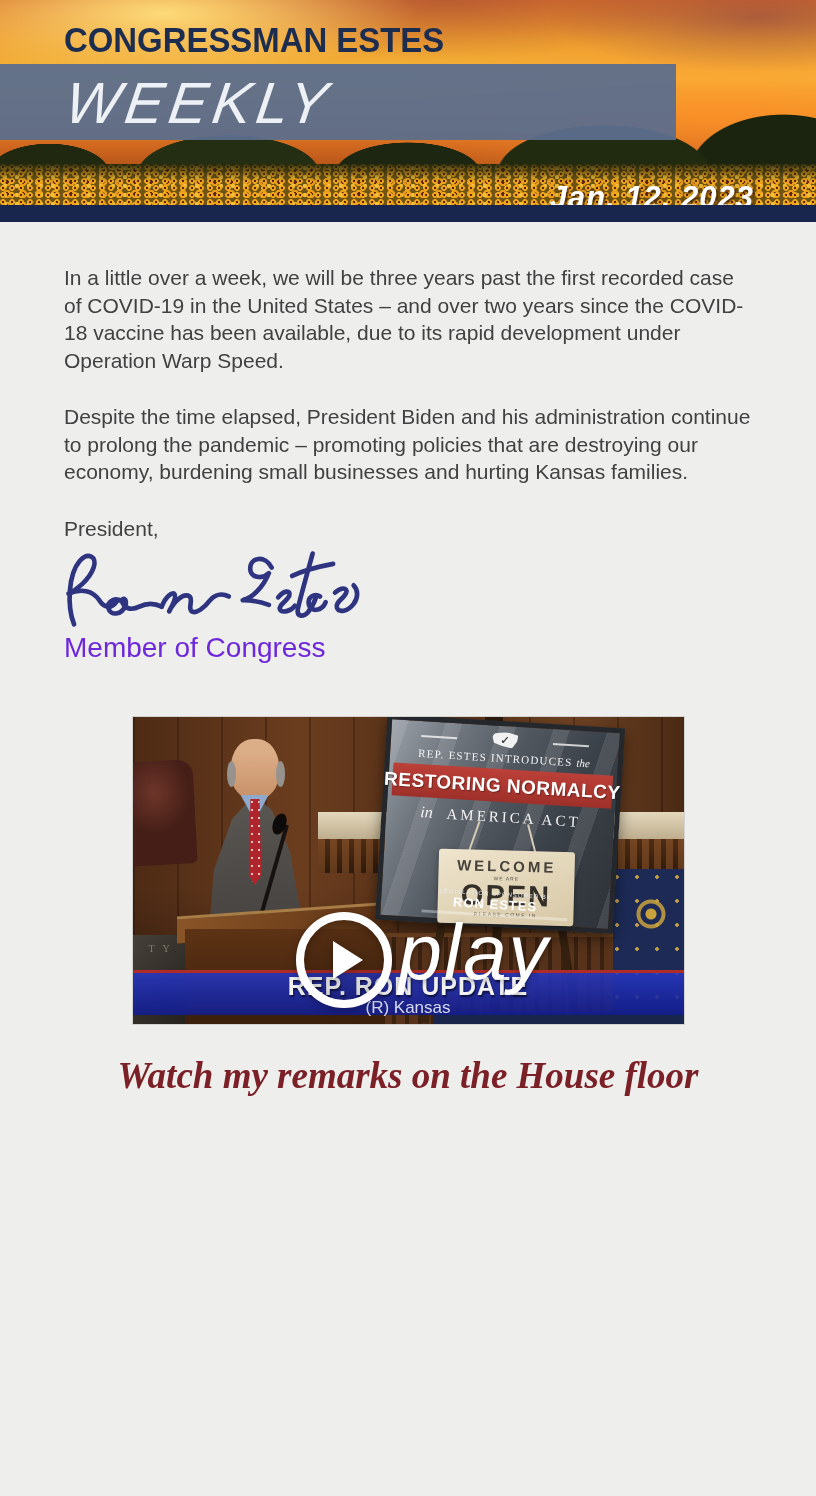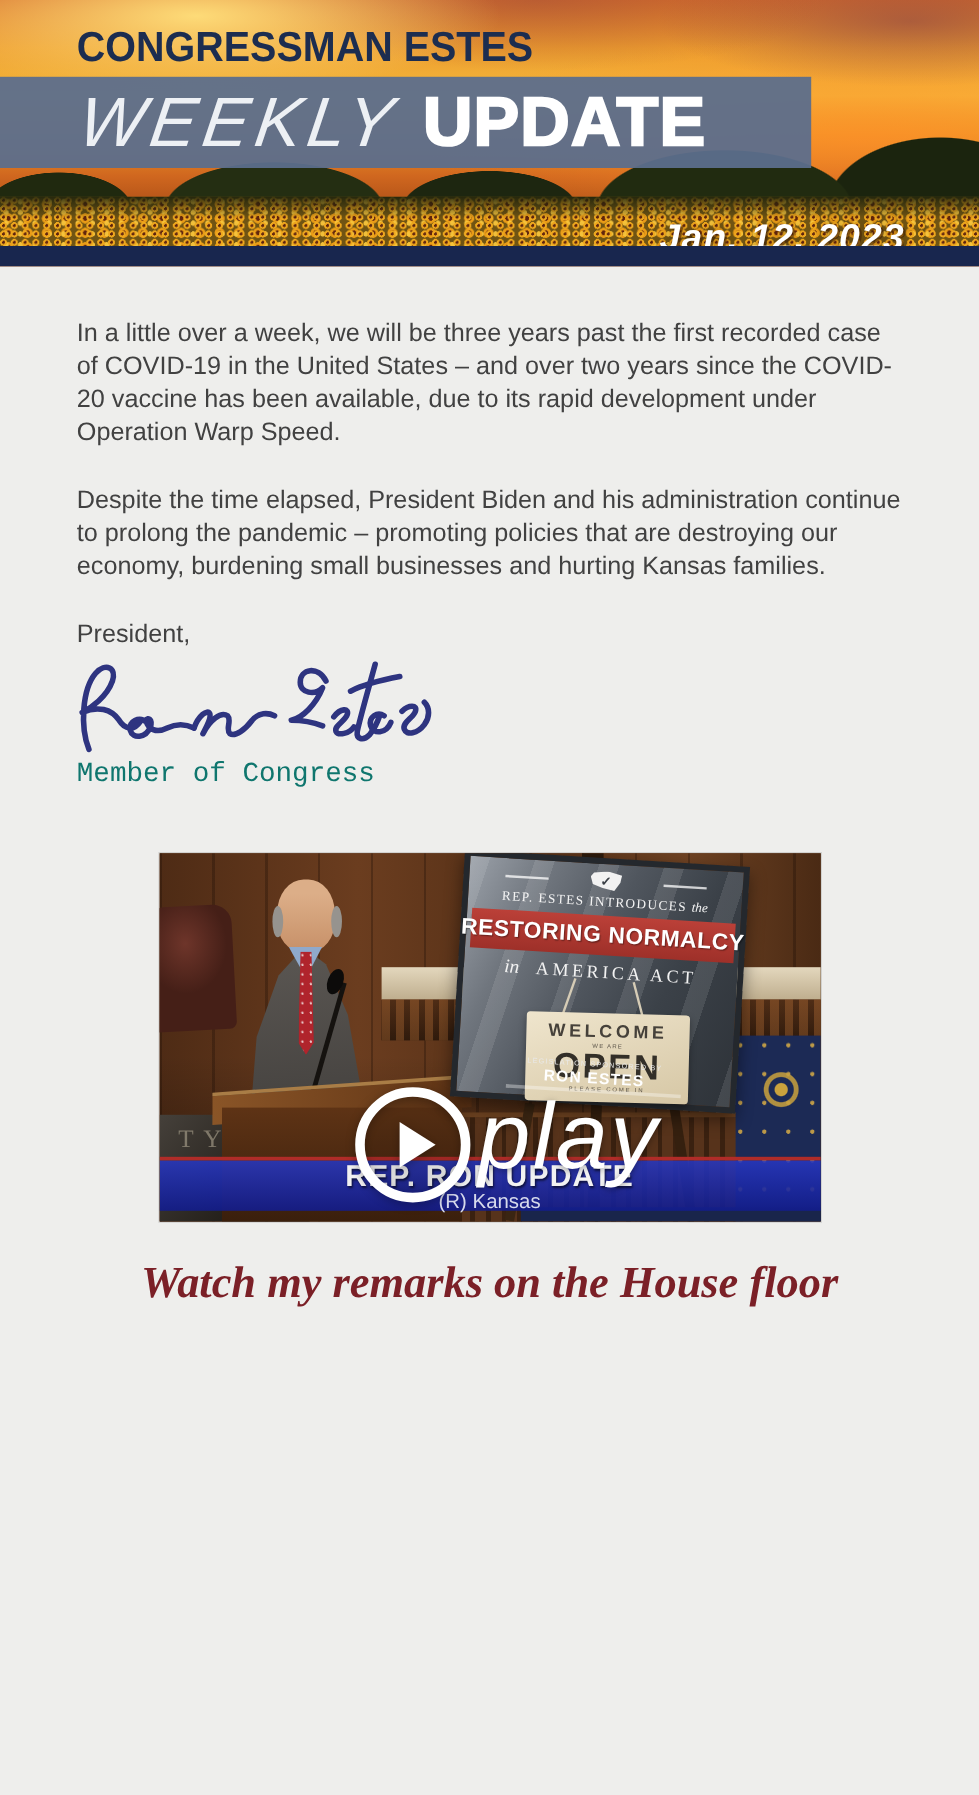--- a/index.html
+++ b/index.html
@@ -34,21 +34,21 @@
   .title-weekly{font-style:italic;font-size:58px;color:#edf0f4;letter-spacing:5px;transform:skewX(-8deg);}
   .title-update{font-size:57px;font-weight:bold;color:#fff;margin-left:20px;letter-spacing:1px;
     -webkit-text-stroke:2px #fff;}
   .hero-date{position:absolute;right:62px;top:164px;font-size:31px;font-weight:bold;font-style:italic;
     color:#fff;letter-spacing:1px;text-shadow:2px 2px 0 rgba(60,30,5,.55),0 0 8px rgba(60,30,5,.4);margin-top:16px;}
 
   
   .letter{padding:42px 64px 0;}
   .letter p{margin:0 0 29px;font-size:21px;line-height:27.5px;color:#414141;max-width:700px;}
   .sig-svg{display:block;margin:4px 0 2px -2px;}
-  .member{font-size:23px;color:#0f766e;font-family:Liberation Mono, monospace;}
+  .member{font-size:28px;color:#6d28d9;}
 
   
   .video{position:relative;width:551px;height:307px;margin:53px auto 0;overflow:hidden;
     background:#5a3117;box-shadow:0 0 0 1px #d2d2d0;cursor:pointer;}
   .v-wood{position:absolute;inset:0;background:
     linear-gradient(180deg, rgba(0,0,0,0) 55%, rgba(0,0,0,.4) 100%),
     repeating-linear-gradient(90deg, rgba(20,8,2,.28) 0 2px, rgba(0,0,0,0) 2px 44px),
     linear-gradient(90deg,#4e2b15,#6b3d1f 30%,#553017 55%,#6e4223 80%,#4a2a14);}
   .v-chair{position:absolute;left:-10px;top:44px;width:72px;height:104px;border-radius:16px 16px 6px 6px;
     background:radial-gradient(60% 50% at 45% 30%, #6e352a, #451f17 80%);transform:rotate(-3deg);}
@@ -58,21 +58,21 @@
     repeating-linear-gradient(90deg, rgba(130,80,40,.5) 0 7px, rgba(0,0,0,.25) 7px 12px),
     linear-gradient(180deg,#6a3c1d,#3f2310);}
   .v-carpet{position:absolute;right:0;top:152px;width:73px;height:155px;background-color:#1c2a55;
     background-image:radial-gradient(circle at 6px 8px, rgba(205,165,70,.9) 0 1.6px, transparent 2px);
     background-size:20px 24px;}
   .v-medallion{position:absolute;right:8px;top:172px;width:50px;height:50px;border-radius:50%;background:
     radial-gradient(circle,#caa23d 0 5px, rgba(0,0,0,0) 6px 10px, rgba(202,162,61,.85) 11px 14px, rgba(0,0,0,0) 15px);}
   .v-carpet-low{position:absolute;right:0;bottom:0;width:250px;height:12px;background:#19254b;}
   .v-stone{position:absolute;left:0;top:218px;width:125px;height:89px;
     background:linear-gradient(130deg,#45403a,#211d18 70%);}
-  .v-engraving{position:absolute;left:16px;top:8px;font-family:"Liberation Serif",serif;font-size:21px;
+  .v-engraving{position:absolute;left:16px;top:8px;font-family:"Liberation Serif",serif;font-size:10px;
     letter-spacing:8px;color:rgba(200,190,165,.5);}
   .v-bench{position:absolute;left:250px;top:216px;width:230px;height:91px;
     background:repeating-linear-gradient(90deg,#57331b 0 9px,#3a2110 9px 13px);
     border-top:4px solid #6b4120;}
   
   .v-man{position:absolute;left:40px;top:16px;width:240px;height:291px;}
   .m-suit{position:absolute;left:14px;top:58px;width:152px;height:233px;
     background:linear-gradient(175deg,#5c5854 0%,#474441 55%,#383634 100%);
     clip-path:polygon(10% 100%,18% 34%,30% 12%,44% 2%,56% 8%,68% 26%,88% 100%);}
   .m-head{position:absolute;left:58px;top:6px;width:48px;height:60px;border-radius:46% 46% 42% 42%;
@@ -152,28 +152,27 @@
 <body>
 
 <div class="page">
 
   <div class="hero">
     <div class="trees"></div>
     <div class="field"></div>
     <div class="preheader">CONGRESSMAN ESTES</div>
     <div class="band">
       <span class="title-weekly">WEEKLY</span>
-      <span class="title-update">UPDATE</span>
     </div>
     <div class="hero-date">Jan. 12, 2023</div>
     <div class="navy-bar"></div>
   </div>
 
   <div class="letter">
-    <p>In a little over a week, we will be three years past the first recorded case of COVID-19 in the United States – and over two years since the COVID-20 vaccine has been available, due to its rapid development under Operation Warp Speed.</p>
+    <p>In a little over a week, we will be three years past the first recorded case of COVID-19 in the United States – and over two years since the COVID-18 vaccine has been available, due to its rapid development under Operation Warp Speed.</p>
     <p>Despite the time elapsed, President Biden and his administration continue to prolong the pandemic – promoting policies that are destroying our economy, burdening small businesses and hurting Kansas families.</p>
     <p style="margin-bottom:6px">President,</p>
 
     <svg class="sig-svg" width="300" height="82" viewBox="0 0 320 88" fill="none" stroke="#2e3480" stroke-width="5" stroke-linecap="round" stroke-linejoin="round" aria-label="Ron Estes signature">
       <path d="M12,82 C4,62 6,28 18,14 C27,4 37,9 33,21 C28,35 14,45 6,49 C20,43 32,46 39,56 C44,64 52,66 58,57"></path>
       <path d="M64,58 C57,52 47,57 49,65 C51,73 63,72 67,62 C69,55 65,53 63,56 C65,64 72,68 82,63 C92,58 100,60 106,63"></path>
       <path d="M106,63 C110,52 118,46 120,50 C122,54 116,64 114,68 C120,56 130,48 136,52 C140,56 134,64 138,68 C143,71 152,64 158,56 C164,49 172,49 178,52"></path>
       <path d="M224,21 C217,7 201,10 201,22 C201,32 214,34 221,27 C215,42 203,54 193,56 C201,56 213,58 221,61"></path>
       <path d="M231,53 C237,45 245,45 243,51 C241,57 231,61 233,66 C235,70 245,68 249,62"></path>
       <path d="M268,6 C262,28 254,56 252,66 C251,73 257,75 263,69 C267,64 270,58 272,52"></path>

